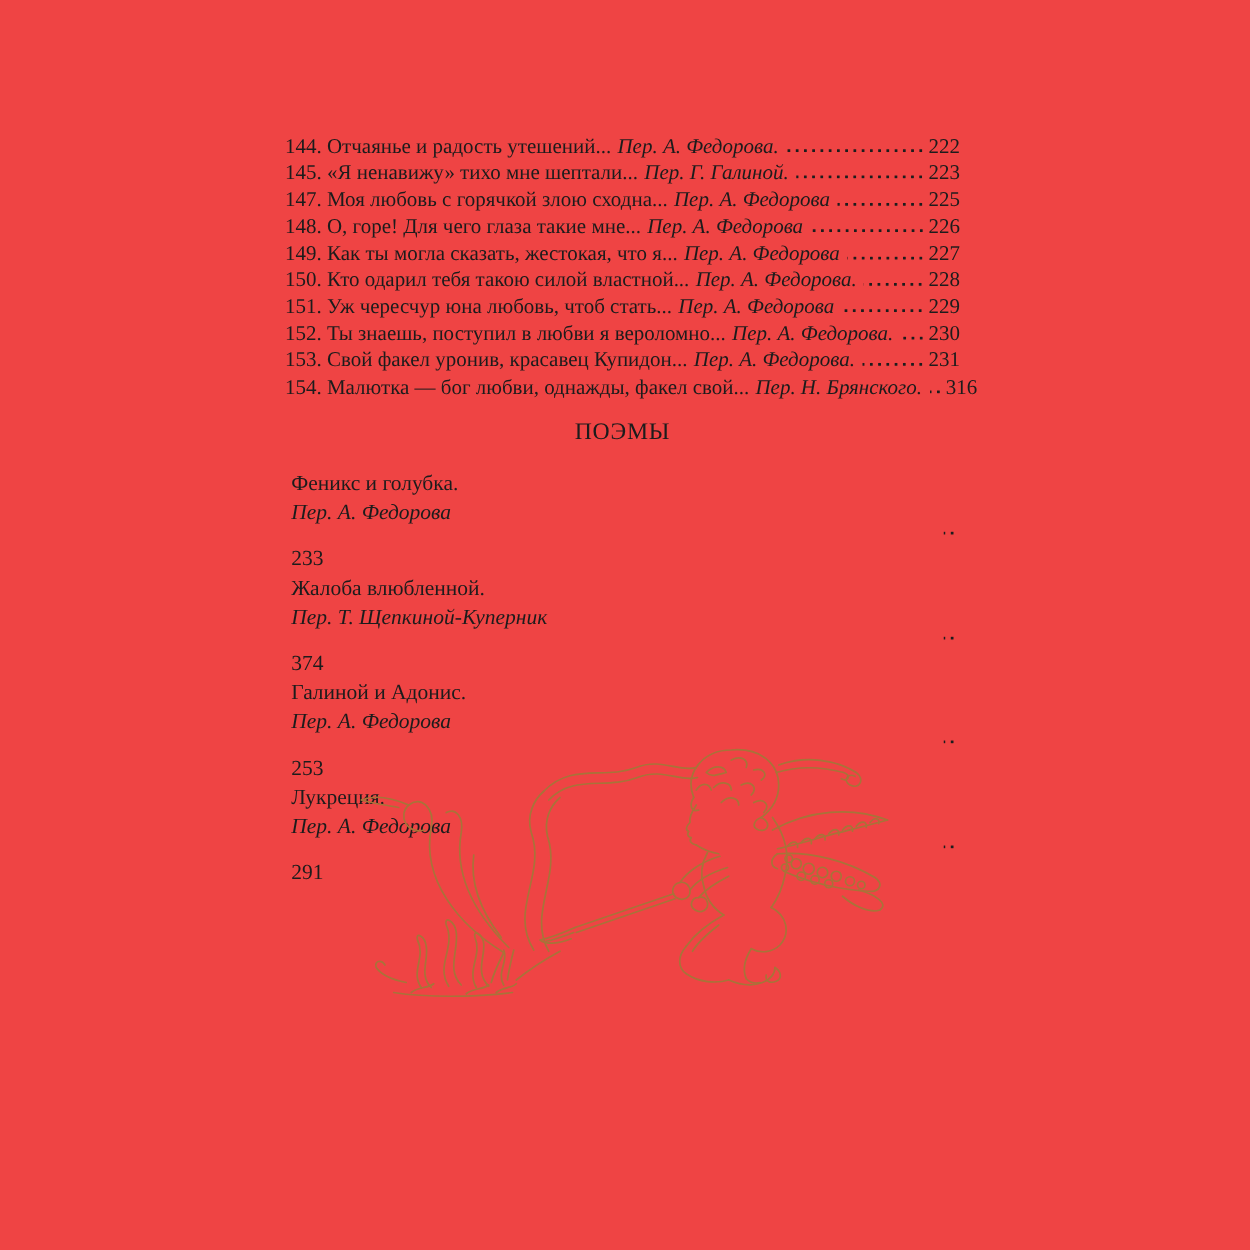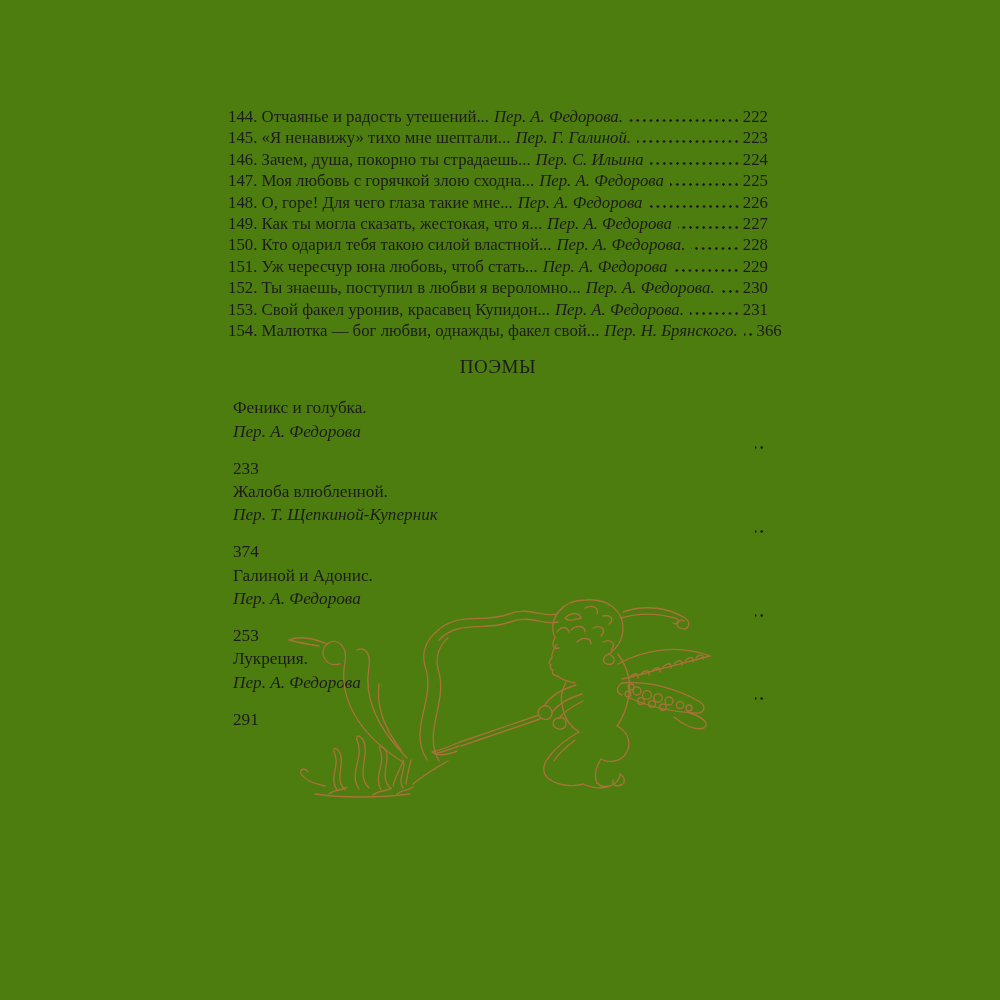--- a/index.html
+++ b/index.html
@@ -1,17 +1,17 @@
 <!DOCTYPE html>
 <html><head>
 <meta charset="utf-8">
 <style>
   html,body{margin:0;padding:0;background:#ffffff;}
   .page{
-    position:relative;width:1000px;height:1000px;background:#4d7c0f;
+    position:relative;width:1000px;height:1000px;background:#ef4444;
     font-family:"Liberation Serif","DejaVu Serif",serif;color:#1c1c1c;
     overflow:hidden;
   }
   .toc{position:absolute;left:228px;top:106px;width:540px;}
   .row{display:flex;align-items:baseline;white-space:nowrap;
        line-height:21.4px;font-size:16.8px;}
   .poems .row{line-height:23.2px;font-size:17.2px;flex-direction:column;}
   .ttl{flex:0 0 auto;}
   .tr{flex:0 0 auto;font-style:italic;margin-left:5px;}
   .leader{
@@ -42,26 +42,20 @@
         <span class="leader"></span>
         <span class="pagenum">222</span>
       </div>
       <div class="row">
         <span class="ttl">145. «Я ненавижу» тихо мне шептали...</span>
         <span class="tr">Пер. Г. Галиной.</span>
         <span class="leader"></span>
         <span class="pagenum">223</span>
       </div>
       <div class="row">
-        <span class="ttl">146. Зачем, душа, покорно ты страдаешь...</span>
-        <span class="tr">Пер. С. Ильина</span>
-        <span class="leader"></span>
-        <span class="pagenum">224</span>
-      </div>
-      <div class="row">
         <span class="ttl">147. Моя любовь с горячкой злою сходна...</span>
         <span class="tr">Пер. А. Федорова</span>
         <span class="leader"></span>
         <span class="pagenum">225</span>
       </div>
       <div class="row">
         <span class="ttl">148. О, горе! Для чего глаза такие мне...</span>
         <span class="tr">Пер. А. Федорова</span>
         <span class="leader"></span>
         <span class="pagenum">226</span>
@@ -93,21 +87,21 @@
       <div class="row">
         <span class="ttl">153. Свой факел уронив, красавец Купидон...</span>
         <span class="tr">Пер. А. Федорова.</span>
         <span class="leader"></span>
         <span class="pagenum">231</span>
       </div>
       <div class="row">
         <span class="ttl">154. Малютка — бог любви, однажды, факел свой...</span>
         <span class="tr">Пер. Н. Брянского.</span>
         <span class="leader"></span>
-        <span class="pagenum">366</span>
+        <span class="pagenum">316</span>
       </div>
     </div>
 
     <div class="heading">ПОЭМЫ</div>
 
     <div class="poems">
       <div class="row">
         <span class="ttl">Феникс и голубка.</span>
         <span class="tr">Пер. А. Федорова</span>
         <span class="leader"></span>

